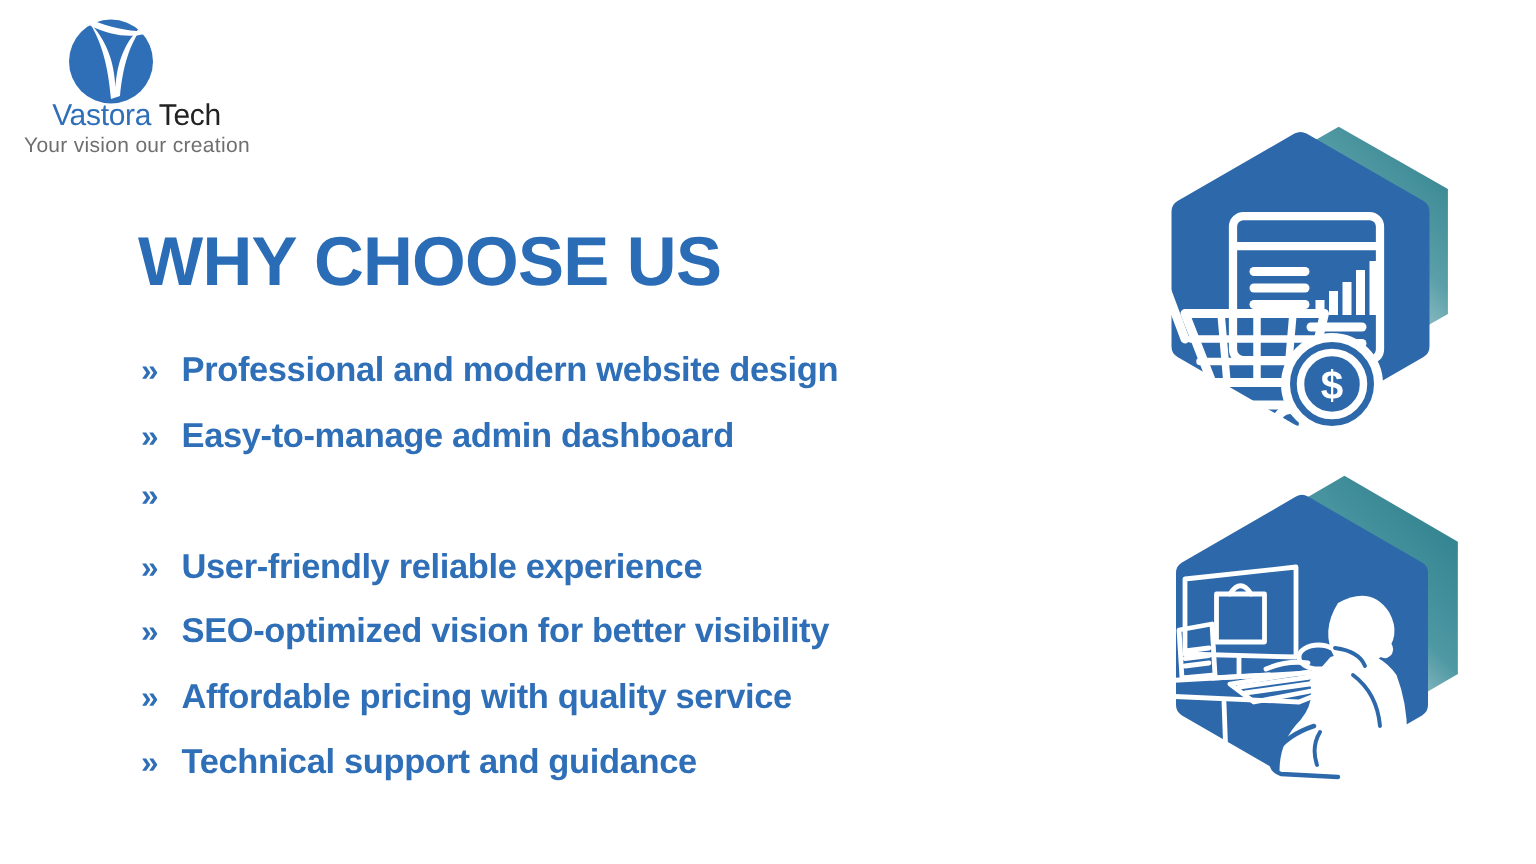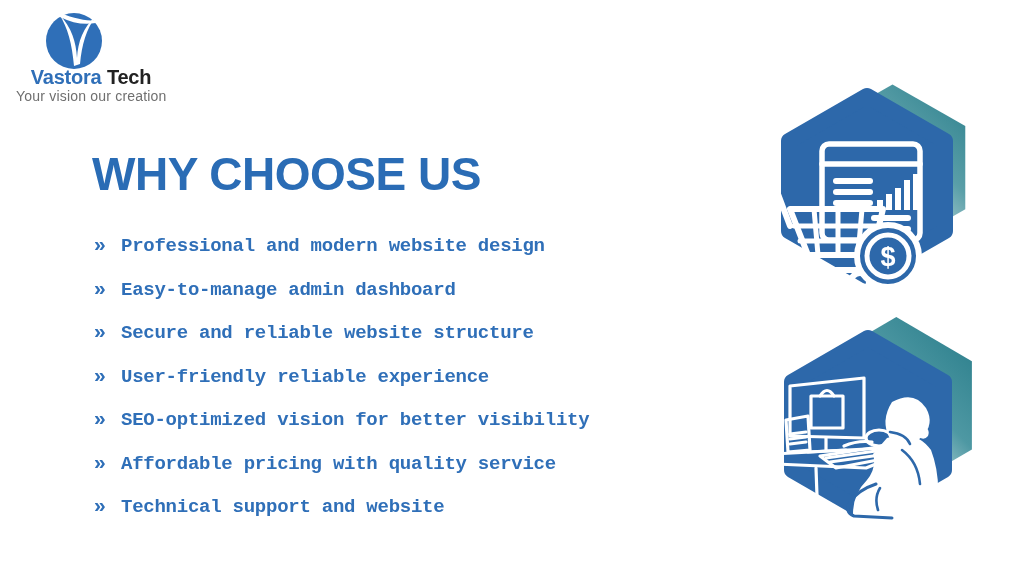--- a/index.html
+++ b/index.html
@@ -14,21 +14,21 @@
   
   #logo {
     position:absolute;
     left:16px; top:8px;
     width:150px; height:96px;
   }
   #logo-mark { position:absolute; left:22px; top:0px; width:72px; height:62px; }
   #logo-wordmark {
     position:absolute; left:0px; top:58px; width:150px;
     text-align:center;
-    font-size:20px; font-weight:bold;
+    font-size:20px; font-weight:normal;
     letter-spacing:-0.2px;
     white-space:nowrap;
   }
   #logo-wordmark .w1 { color:#2f6fb8; }
   #logo-wordmark .w2 { color:#222222; }
   #logo-tagline {
     position:absolute; left:0px; top:80px; width:150px;
     text-align:center;
     font-size:14px; color:#6f6f6f;
     letter-spacing:0.2px;
@@ -62,25 +62,24 @@
   #benefits .chev {
     color:#2f6fb8;
     font-size:21px;
     font-weight:bold;
     line-height:1;
     width:27px;
     flex:0 0 27px;
   }
   #benefits .txt {
     color:#2f6fb8;
-    font-size:19px;
+    font-size:23px;
     font-weight:bold;
     letter-spacing:-0.25px;
     white-space:nowrap;
-    font-family:Liberation Mono, monospace;
   }
 
   
   #graphics { position:absolute; left:716px; top:78px; width:308px; height:482px; }
   .hex-group { position:absolute; width:308px; height:250px; }
   #hex-top { top:0px; }
   #hex-bottom { top:220px; }
   .hex-svg { position:absolute; left:0; top:0; }
 </style>
 </head>
@@ -108,37 +107,36 @@
   <li>
     <span class="chev">»</span>
     <span class="txt">Professional and modern website design</span>
   </li>
   <li>
     <span class="chev">»</span>
     <span class="txt">Easy-to-manage admin dashboard</span>
   </li>
   <li>
     <span class="chev">»</span>
-    <span class="txt">Secure and reliable website structure</span>
   </li>
   <li>
     <span class="chev">»</span>
     <span class="txt">User-friendly reliable experience</span>
   </li>
   <li>
     <span class="chev">»</span>
     <span class="txt">SEO-optimized vision for better visibility</span>
   </li>
   <li>
     <span class="chev">»</span>
     <span class="txt"> Affordable pricing with quality service</span>
   </li>
   <li>
     <span class="chev">»</span>
-    <span class="txt">Technical support and website</span>
+    <span class="txt">Technical support and guidance</span>
   </li>
 </ul>
 
 <div id="graphics">
 
   <div class="hex-group" id="hex-top">
     <svg class="hex-svg" width="308" height="250" viewBox="0 0 308 250">
       <defs>
         <linearGradient id="tealFadeA" x1="1" y1="0" x2="0.15" y2="1">
           <stop offset="0%" stop-color="#2c7f8c"></stop>

